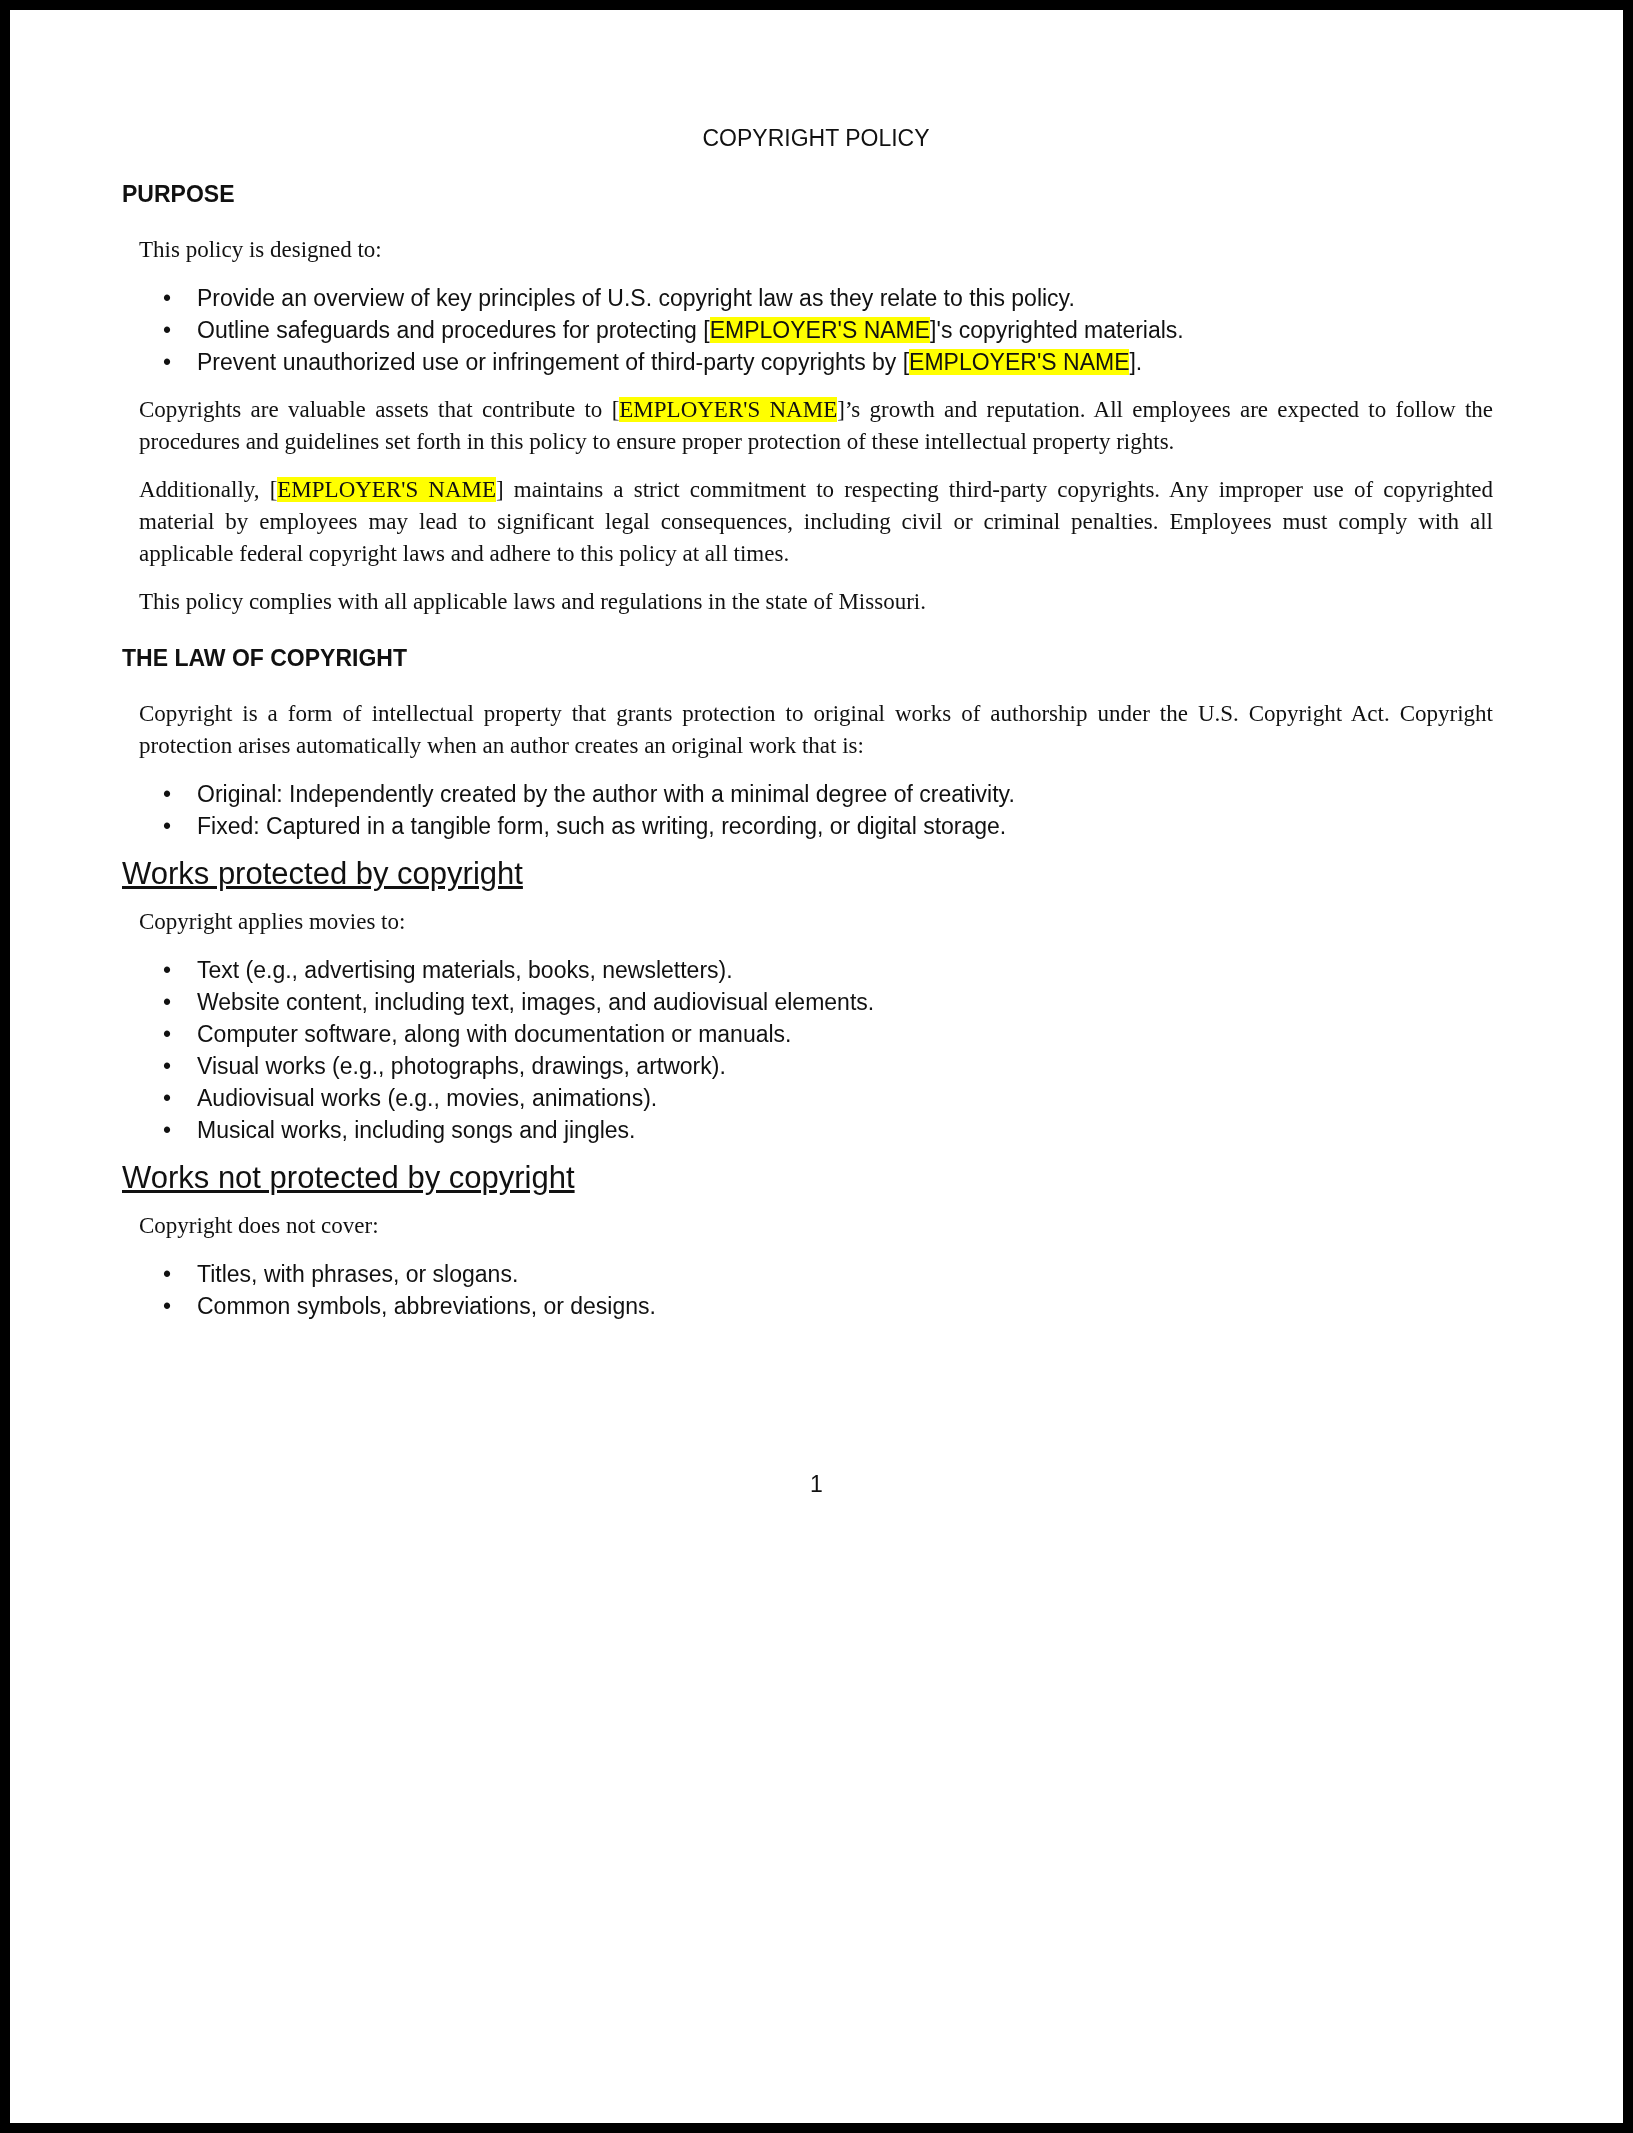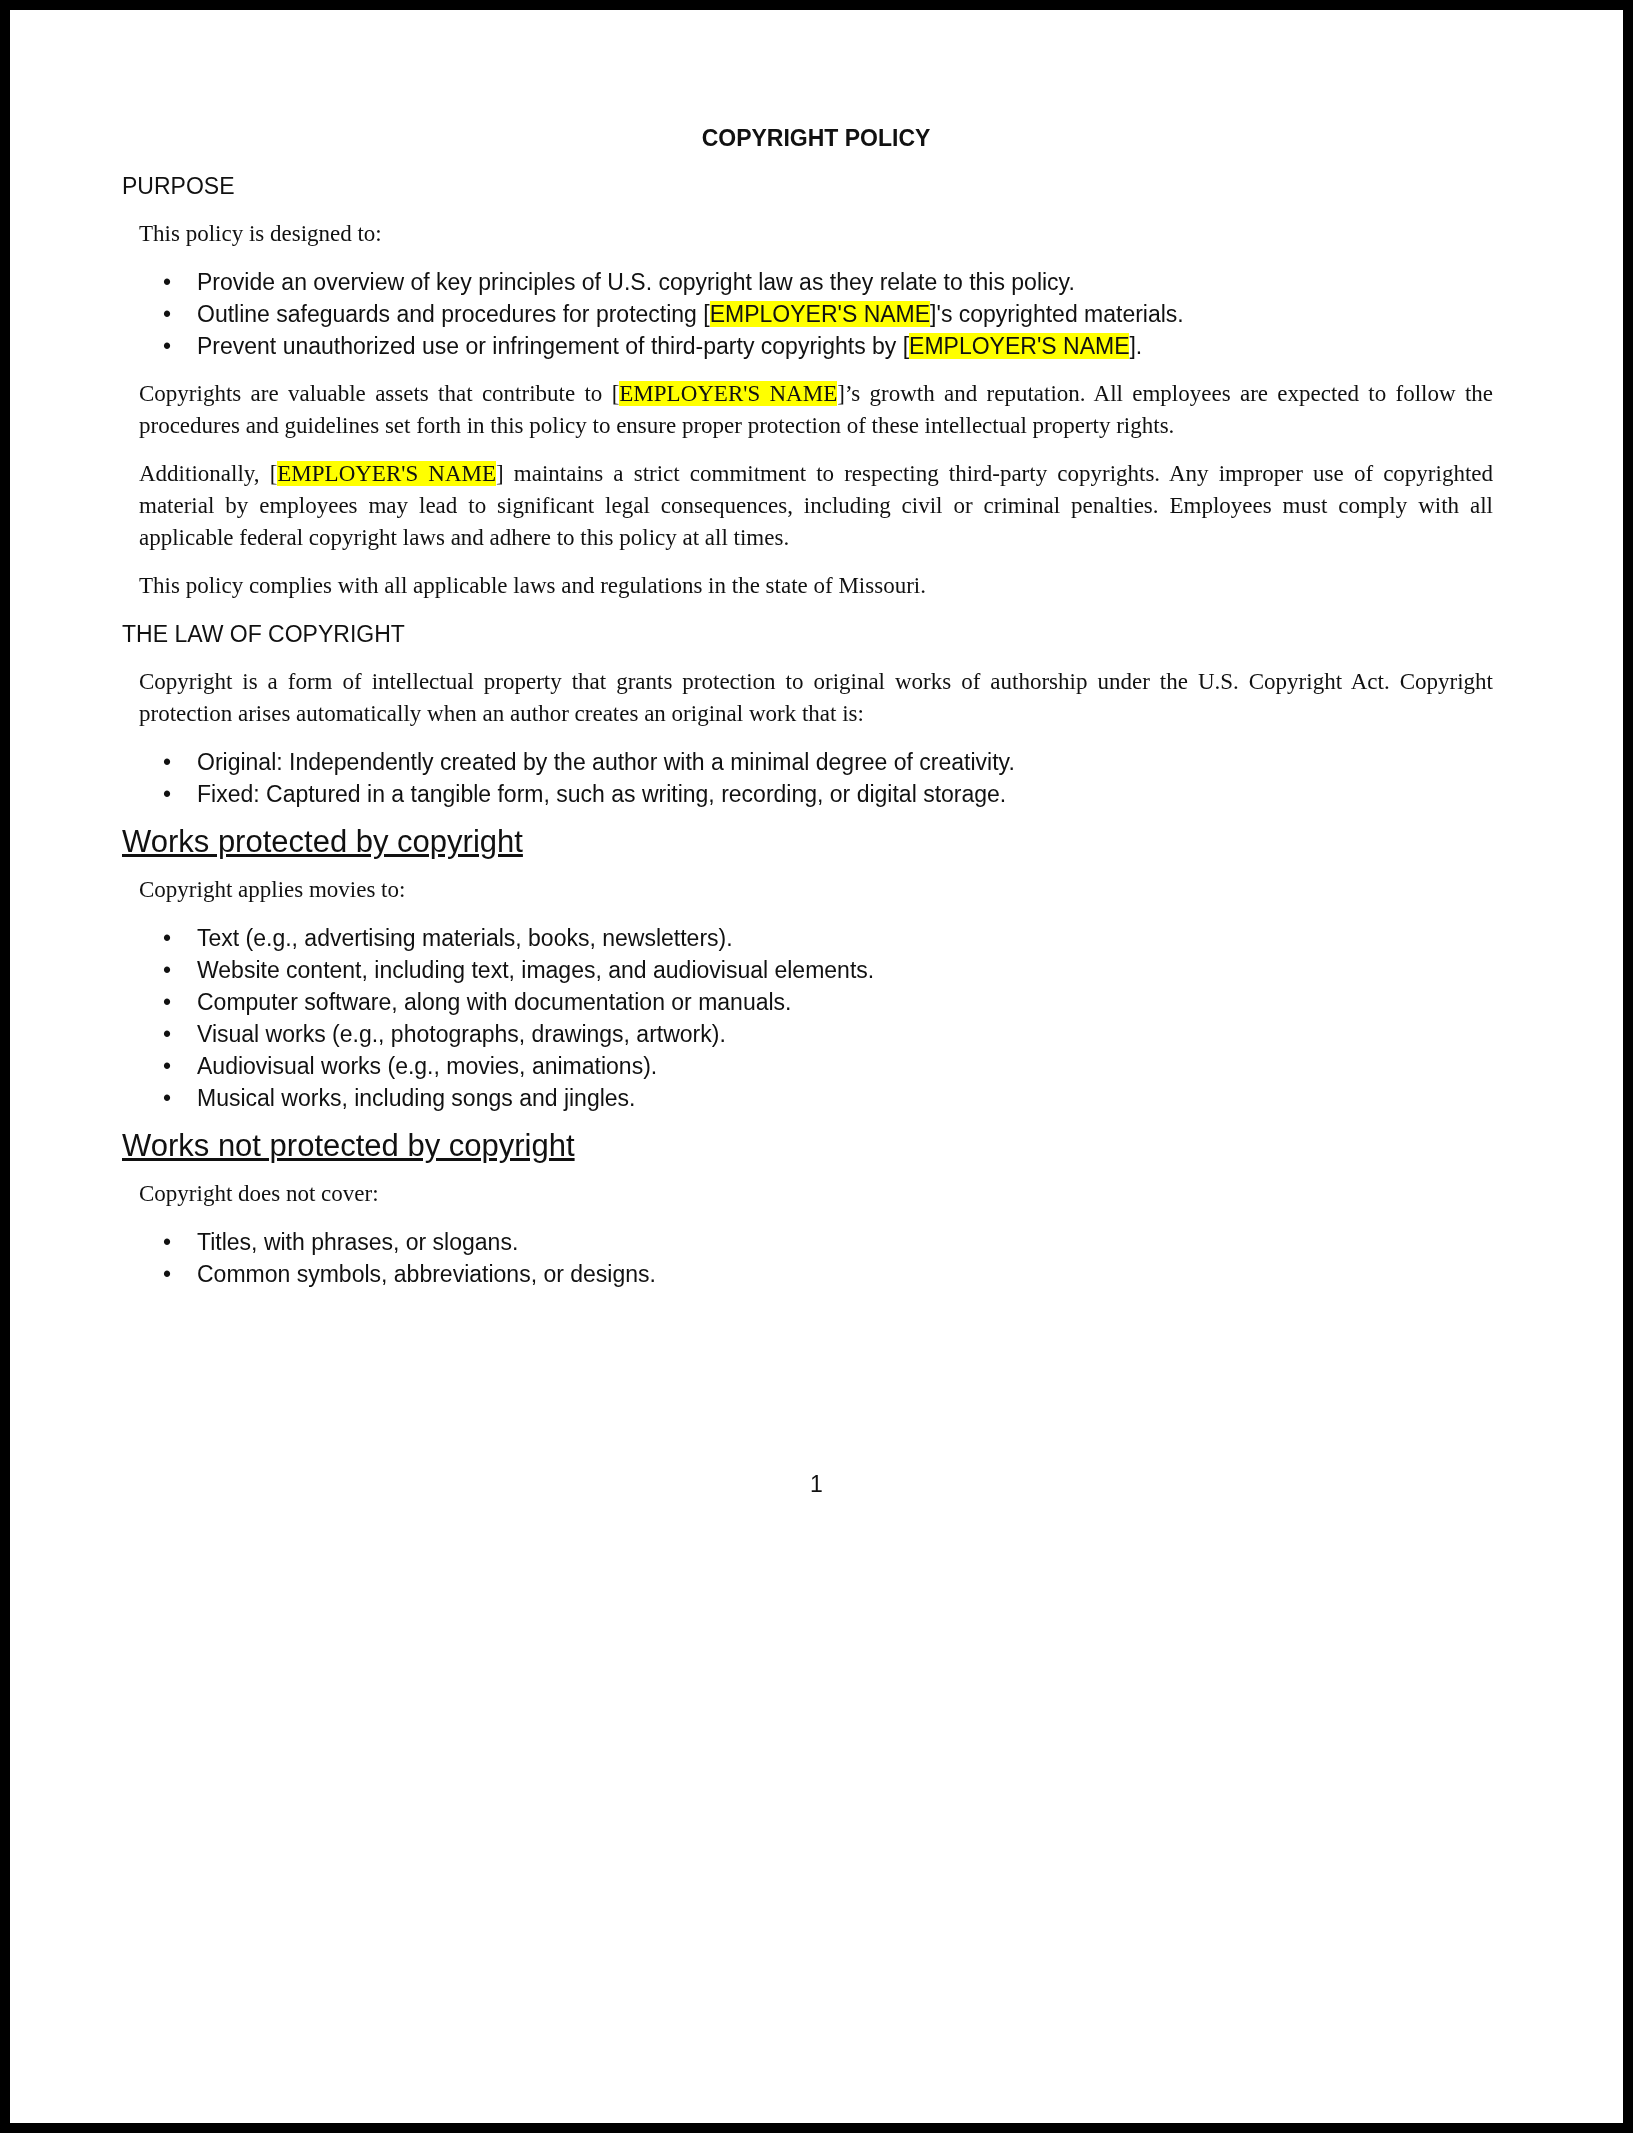--- a/index.html
+++ b/index.html
@@ -20,28 +20,28 @@
   .content {
     position: absolute;
     left: 112px;
     right: 113px;
     top: 112px;
     font-size: 23px;
     line-height: 32px;
   }
   .doc-title {
     text-align: center;
-    font-weight: bold;
+    font-weight: normal;
     margin: 0 0 16px 0;
     font-size: 23px;
   }
   .section-heading {
-    font-weight: normal;
+    font-weight: bold;
     font-size: 23px;
-    margin: 16px 0;
+    margin: 24px 0;
   }
   .sub-heading {
     font-weight: normal;
     text-decoration: underline;
     font-size: 31px;
     margin: 16px 0;
   }
   p.para {
     margin: 16px 17px;
     font-family: Liberation Serif, serif;

